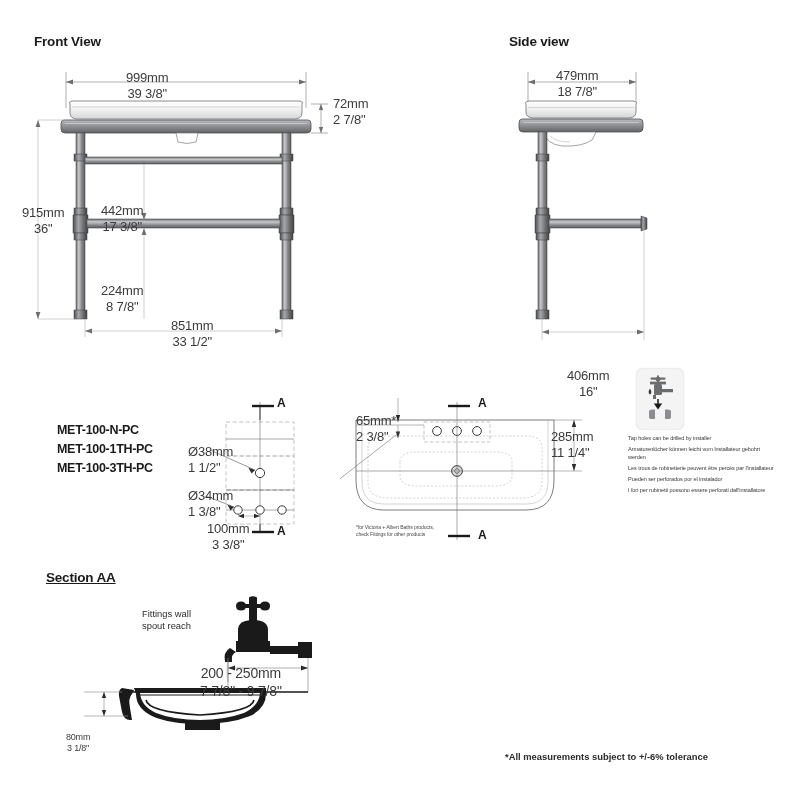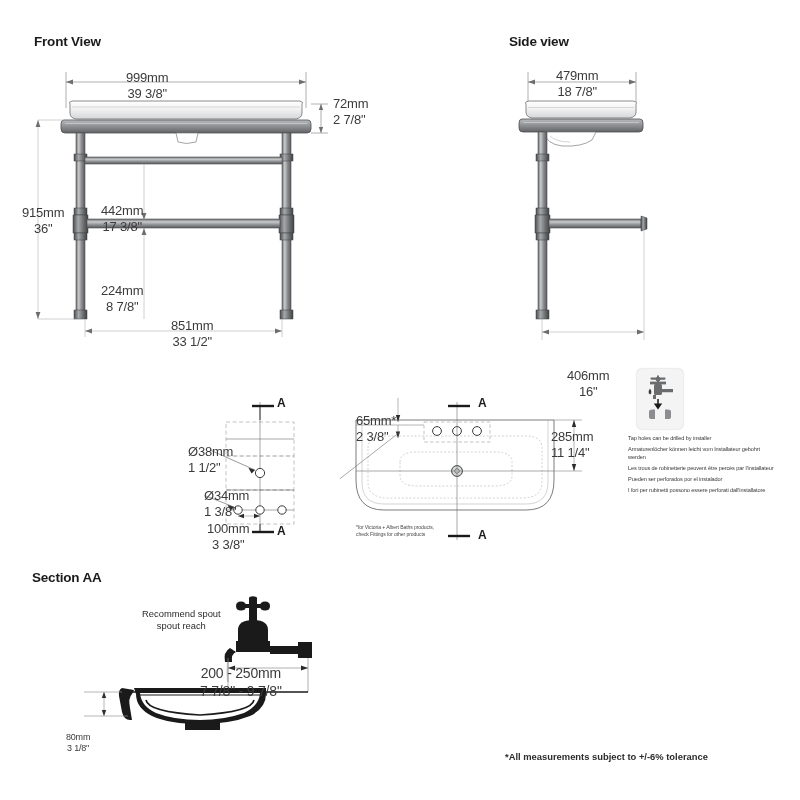--- a/index.html
+++ b/index.html
@@ -244,20 +244,25 @@
 
   <div class="abs dim" style="left:556px;top:68px;">
     <div>479mm</div>
     <div>18 7/8"</div>
   </div>
   <div class="abs dim" style="left:567px;top:336px;margin-top:32px;">
     <div>406mm</div>
     <div>16"</div>
   </div>
 
+  <div class="abs" style="left:57px;top:421px;">
+    <div class="model">MET-100-N-PC</div>
+    <div class="model">MET-100-1TH-PC</div>
+    <div class="model">MET-100-3TH-PC</div>
+  </div>
 
   <svg class="abs" style="left:200px;top:392px;" width="130" height="155" viewBox="0 0 130 155">
 
     <g stroke="#9a9b9e" stroke-width="0.6" fill="none" stroke-dasharray="4,2.6">
       <rect x="26" y="30" width="68" height="34"></rect>
       <rect x="26" y="64" width="68" height="34"></rect>
       <rect x="26" y="98" width="68" height="34"></rect>
     </g>
 
     <g stroke="#6d6e70" stroke-width="0.6" fill="none">
@@ -289,21 +294,21 @@
     <line x1="60" y1="132" x2="60" y2="140" stroke="#1a1a1a" stroke-width="0.8"></line>
   </svg>
 
   <div class="abs sect-letter" style="left:277px;top:396px;">A</div>
   <div class="abs sect-letter" style="left:277px;top:524px;">A</div>
 
   <div class="abs dim left" style="left:188px;top:444px;">
     <div>Ø38mm</div>
     <div>1 1/2"</div>
   </div>
-  <div class="abs dim left" style="left:204px;top:488px;">
+  <div class="abs dim left" style="left:188px;top:488px;">
     <div>Ø34mm</div>
     <div>1 3/8"</div>
   </div>
   <div class="abs dim" style="left:207px;top:521px;">
     <div>100mm</div>
     <div>3 3/8"</div>
   </div>
 
   <svg class="abs" style="left:340px;top:392px;" width="270" height="158" viewBox="0 0 270 158">
 
@@ -388,21 +393,21 @@
   </div>
 
   <div class="abs lang" style="left:628px;top:434px;">
     <p>Tap holes can be drilled by installer</p>
     <p>Armaturenlöcher können leicht vom Installateur gebohrt werden</p>
     <p>Les trous de robinetterie peuvent être percés par l'installateur</p>
     <p>Pueden ser perforados por el instalador</p>
     <p>I fori per rubinetti possono essere perforati dall'installatore</p>
   </div>
 
-  <div class="abs section-title" style="left:32px;top:570px;">Section AA</div>
+  <div class="abs section-title" style="left:46px;top:570px;text-decoration:underline;">Section AA</div>
 
   <svg class="abs" style="left:60px;top:596px;" width="300" height="145" viewBox="0 0 300 145">
 
     <g fill="#1a1a1a">
       <path d="M176 45 L176 56 L210 56 L210 45 Z"></path>
       <path d="M178 34 Q178 24 193 24 Q208 24 208 34 L208 46 L178 46 Z"></path>
       <rect x="189" y="12" width="8" height="14"></rect>
       <path d="M176 10 Q176 5.5 181 5.5 Q186 5.5 186 10 Q186 14.5 181 14.5 Q176 14.5 176 10 Z"></path>
       <path d="M200 10 Q200 5.5 205 5.5 Q210 5.5 210 10 Q210 14.5 205 14.5 Q200 14.5 200 10 Z"></path>
       <rect x="178" y="8" width="30" height="4" rx="2"></rect>
@@ -438,21 +443,21 @@
     <g stroke="#8d8e90" stroke-width="0.65" fill="none">
       <line x1="24" y1="96" x2="62" y2="96"></line>
       <line x1="24" y1="120" x2="68" y2="120"></line>
       <line x1="44" y1="96" x2="44" y2="120"></line>
     </g>
     <path d="M44 96 L41.8 102 L46.2 102 Z" fill="#2b2b2b"></path>
     <path d="M44 120 L41.8 114 L46.2 114 Z" fill="#2b2b2b"></path>
   </svg>
 
   <div class="abs recommend" style="left:142px;top:608px;">
-    <div>Recommend spout</div>
+    <div>Fittings wall</div>
     <div>spout reach</div>
   </div>
   <div class="abs dim" style="left:200px;top:665px;font-size:14px;">
     <div>200 - 250mm</div>
     <div>7 7/8" - 9 7/8"</div>
   </div>
   <div class="abs dim" style="left:66px;top:694px;font-size:9px;margin-top:38px;">
     <div>80mm</div>
     <div>3 1/8"</div>
   </div>

